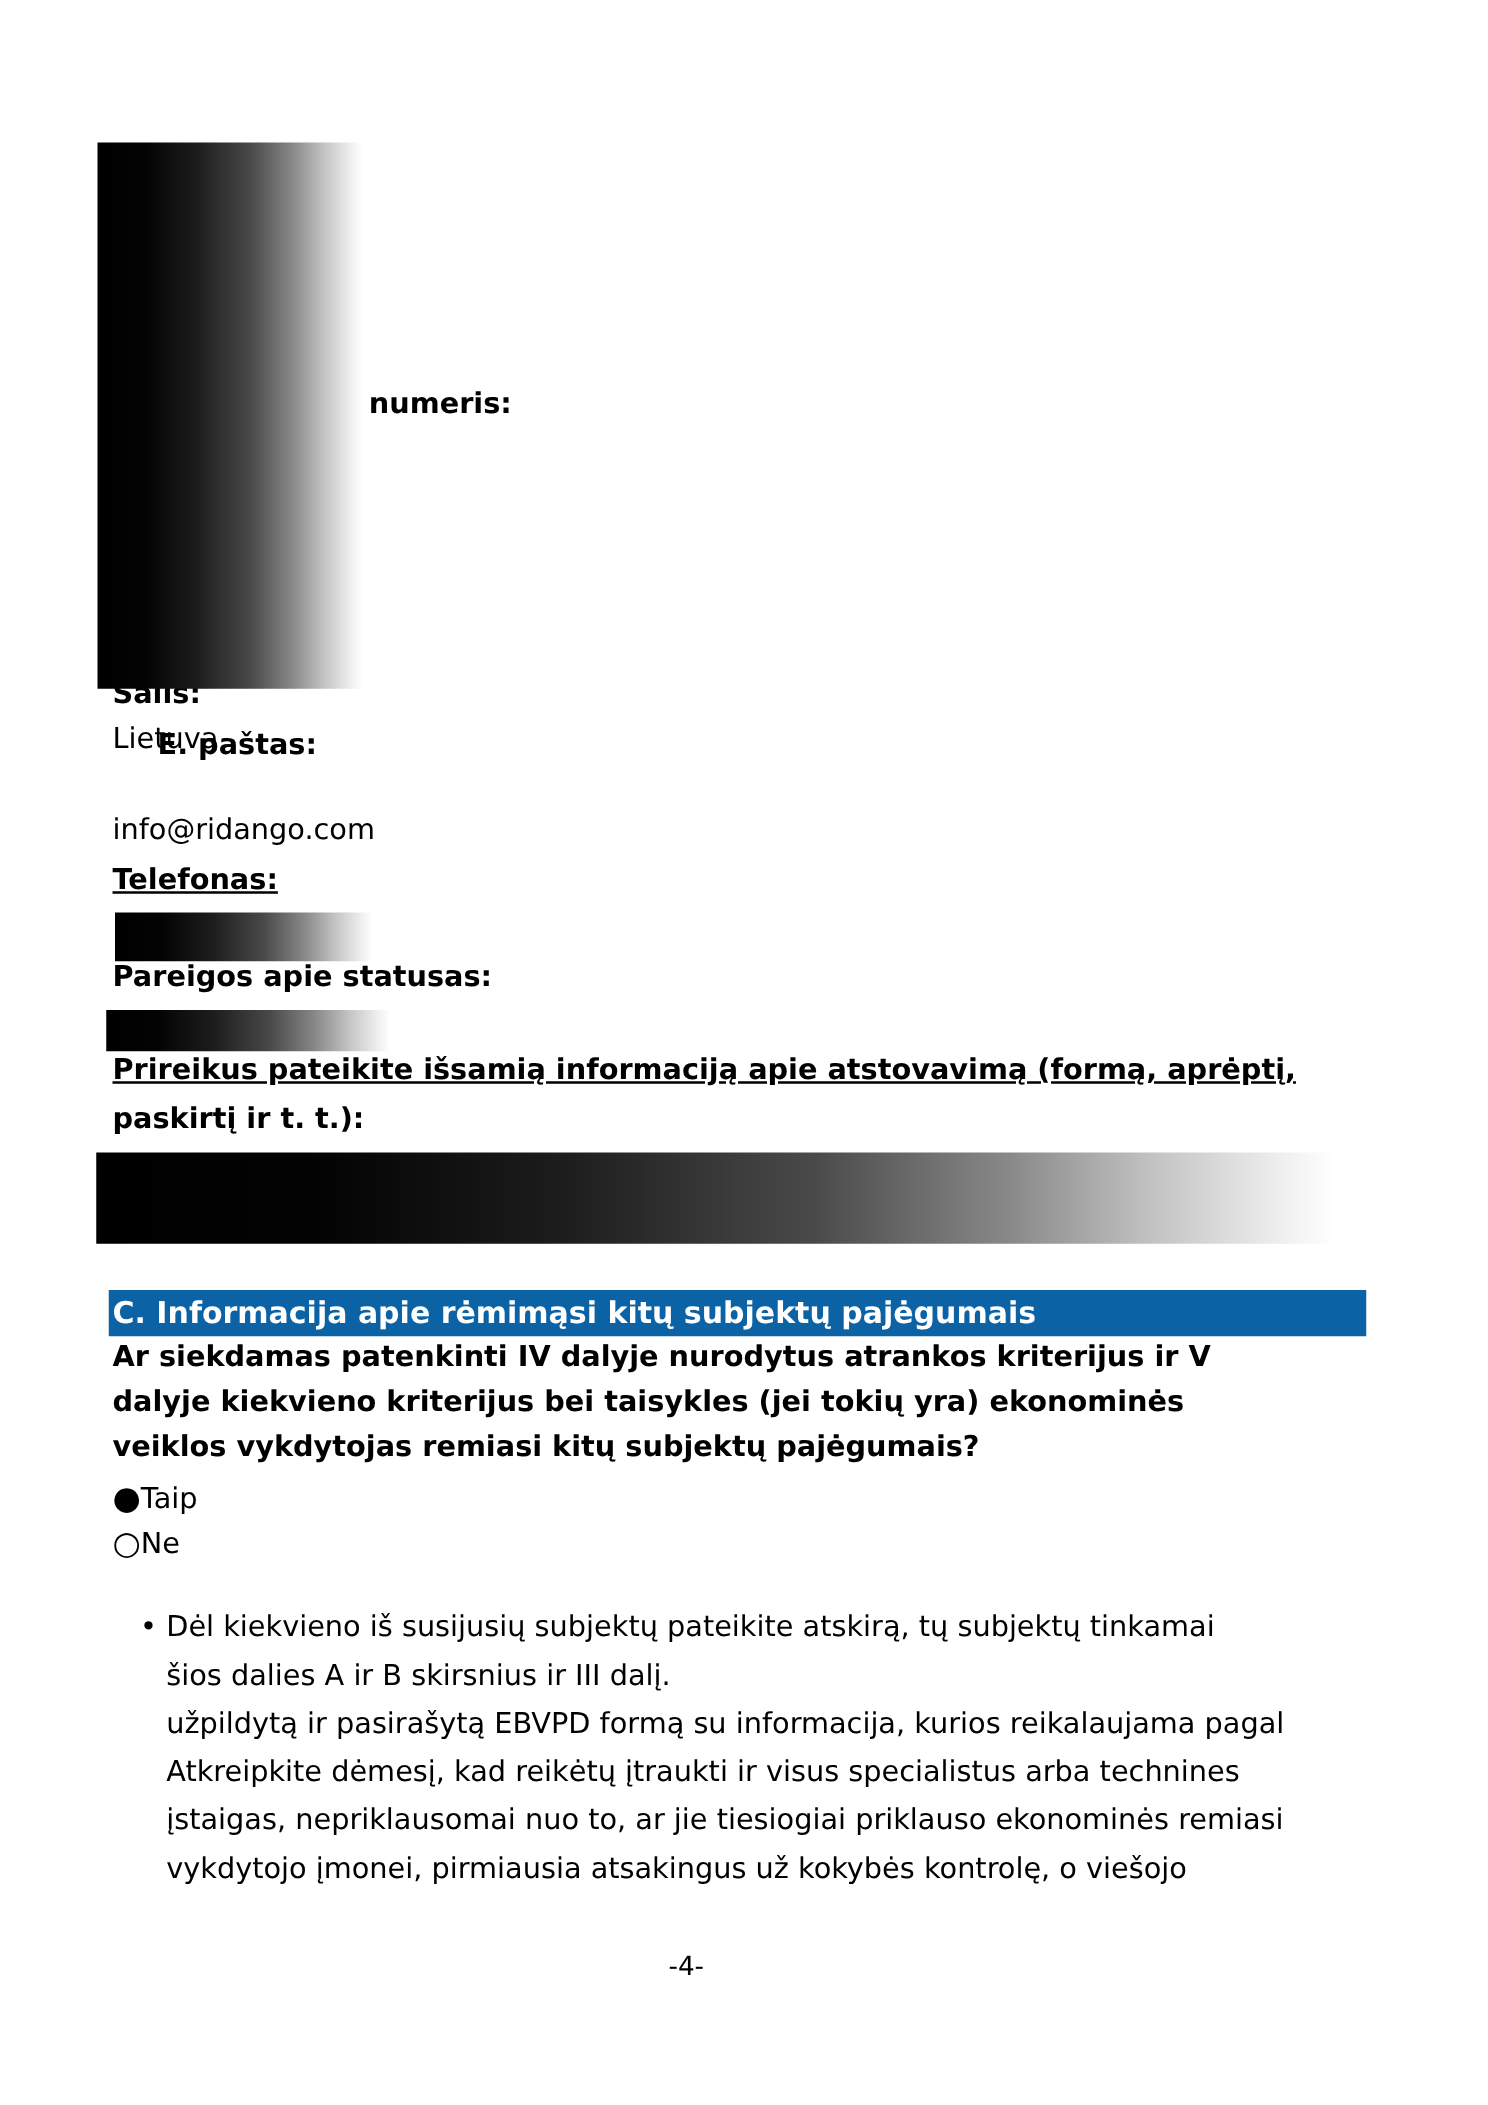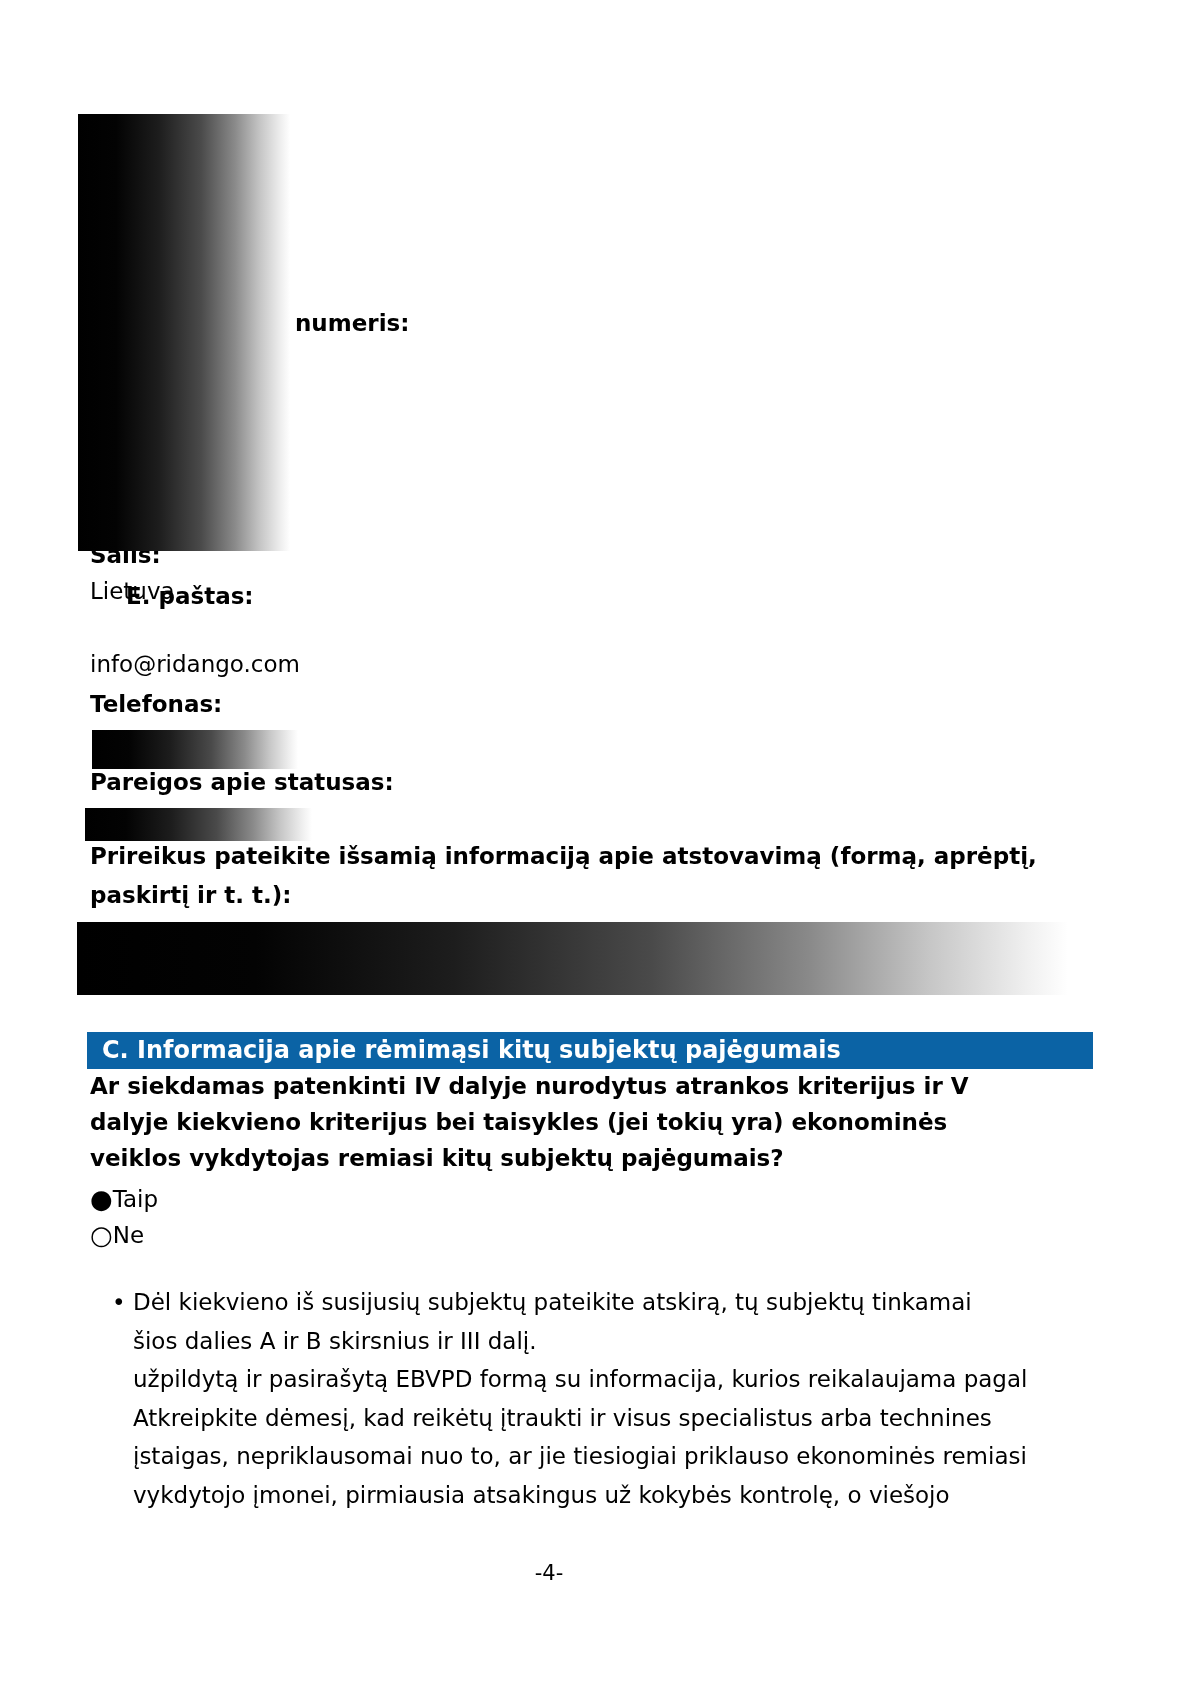--- a/index.html
+++ b/index.html
@@ -28,21 +28,21 @@
   }
   .section-header {
     position:absolute;
     left:87px; top:1032px;
     width:1006px; height:37px;
     background:#0b63a5;
     color:#ffffff;
     font-weight:bold;
     font-size:24px;
     line-height:37px;
-    padding-left:15px;
+    padding-left:3px;
     box-sizing:border-box;
     white-space:nowrap;
   }
   .option { display:flex; align-items:center; }
   .radio-glyph { font-size:26px; line-height:28px; }
   .bullet-block {
     position:absolute;
     left:133px; top:1283px;
     font-size:23px;
     line-height:38.5px;
@@ -67,29 +67,29 @@
 <body>
 
 <div class="page">
 
   <div class="t bold" style="left:295px; top:309px;">numeris:</div>
 
   <div class="t bold" style="left:90px; top:541px;">Šalis:</div>
   <div class="t" style="left:90px; top:577px;">Lietuva</div>
   <div class="t bold" style="left:90px; top:582px;margin-left:36px;">E. paštas:</div>
   <div class="t" style="left:90px; top:650px;">info@ridango.com</div>
-  <div class="t bold" style="left:90px; top:690px;">Telefonas:</div>
+  <div class="t bold" style="left:90px; top:690px;text-decoration:underline;">Telefonas:</div>
 
   <div class="redaction" style="left:92px; top:730px; width:206px; height:39px;"></div>
 
   <div class="t bold" style="left:90px; top:768px;">Pareigos apie statusas:</div>
 
   <div class="redaction" style="left:85px; top:808px; width:227px; height:33px;"></div>
 
-  <div class="t bold" style="left:90px; top:842px;">Prireikus pateikite išsamią informaciją apie atstovavimą (formą, aprėptį,</div>
+  <div class="t bold" style="left:90px; top:842px;text-decoration:underline;">Prireikus pateikite išsamią informaciją apie atstovavimą (formą, aprėptį,</div>
   <div class="t bold" style="left:90px; top:881px;">paskirtį ir t. t.):</div>
 
   <div class="redaction" style="left:77px; top:922px; width:991px; height:73px;"></div>
 
   <div class="redaction" style="left:78px; top:114px; width:212px; height:437px;"></div>
 
   <div class="section-header">C. Informacija apie rėmimąsi kitų subjektų pajėgumais</div>
 
   <div class="t bold" style="left:90px; top:1072px;">Ar siekdamas patenkinti IV dalyje nurodytus atrankos kriterijus ir V</div>
   <div class="t bold" style="left:90px; top:1108px;">dalyje kiekvieno kriterijus bei taisykles (jei tokių yra) ekonominės</div>

